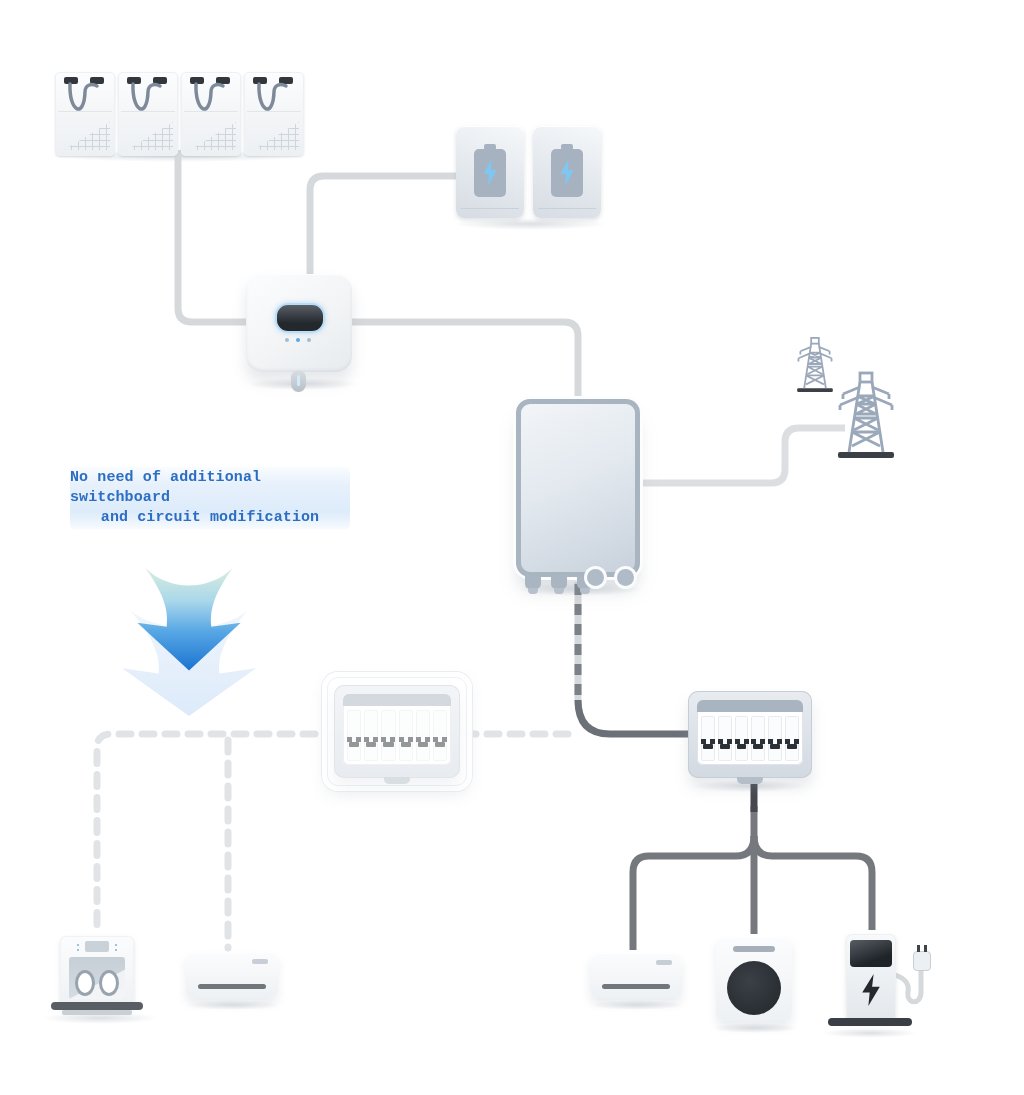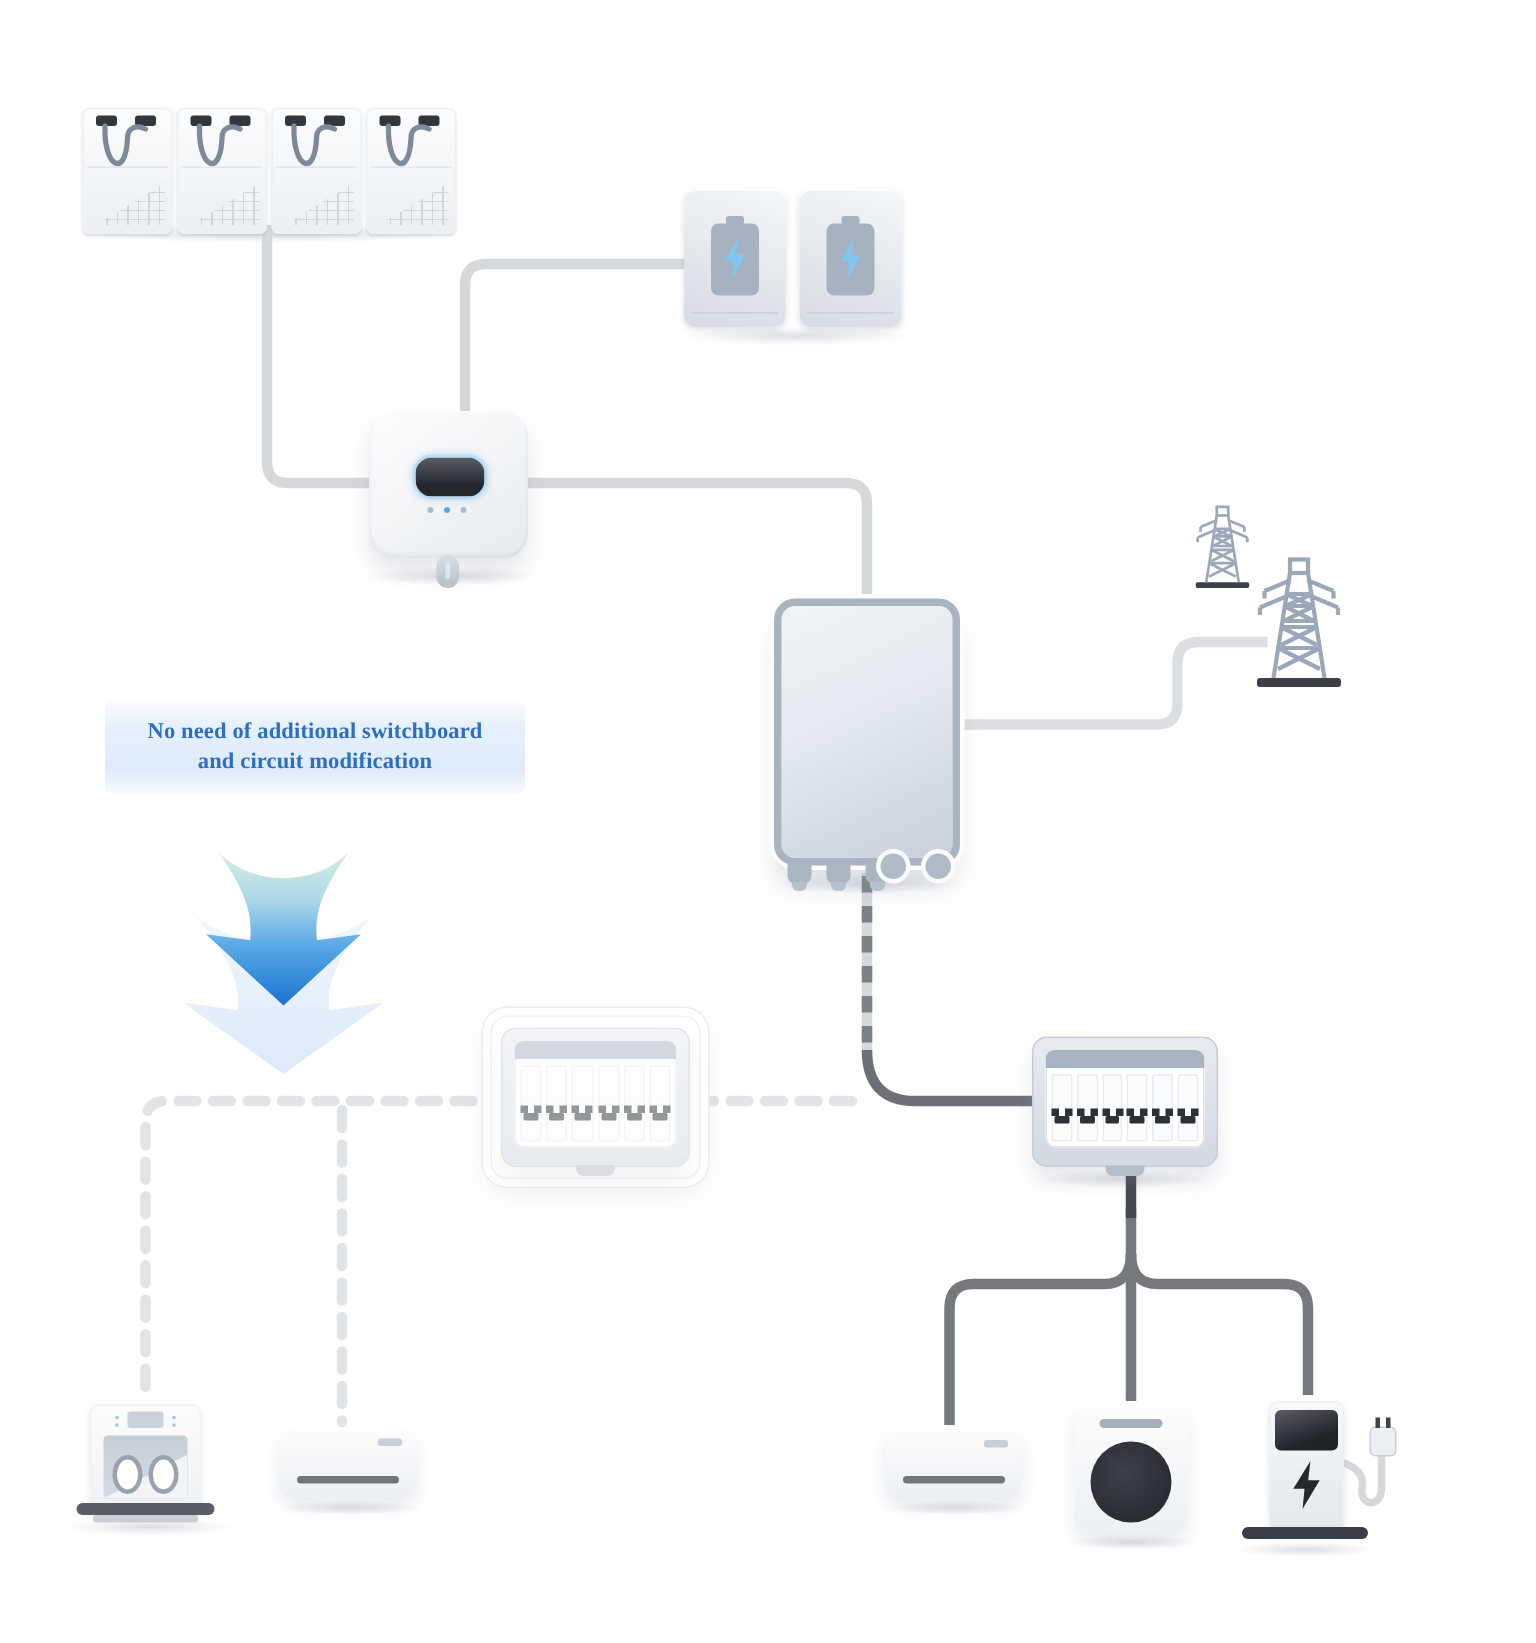--- a/index.html
+++ b/index.html
@@ -1,17 +1,17 @@
 <!DOCTYPE html>
 <html><head>
 <meta charset="utf-8">
 <style>
   html,body{margin:0;padding:0;background:#fff;}
   #canvas{position:relative;width:1024px;height:1095px;background:#fff;overflow:hidden;
-          font-family:Liberation Serif, serif;}
+          font-family:Liberation Mono, monospace;}
   .abs{position:absolute;}
   
   .shadow{position:absolute;z-index:0;border-radius:50%;
           background:radial-gradient(ellipse at center,rgba(130,142,155,.28) 0%,rgba(130,142,155,0) 70%);}
   #lines{position:absolute;left:0;top:0;z-index:1;}
   .dev{position:absolute;z-index:2;}
   
   .panel{width:60px;height:84px;border-radius:5px;position:absolute;
          background:linear-gradient(180deg,#fcfdfe 0%,#f4f6f8 46%,#edf0f3 100%);
          box-shadow:0 1px 2px rgba(160,170,180,.4), inset 0 0 0 1px #eef1f3;}

